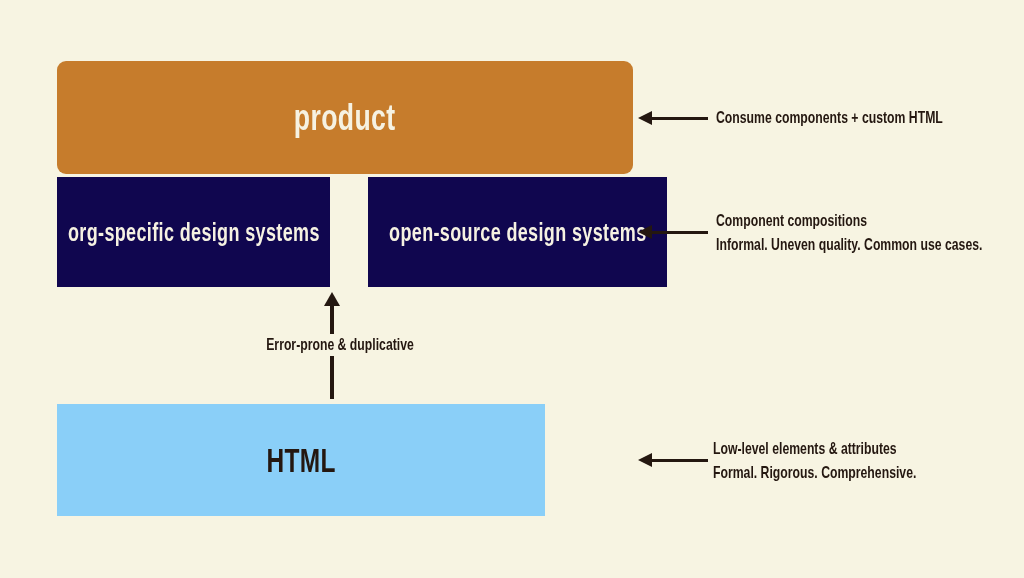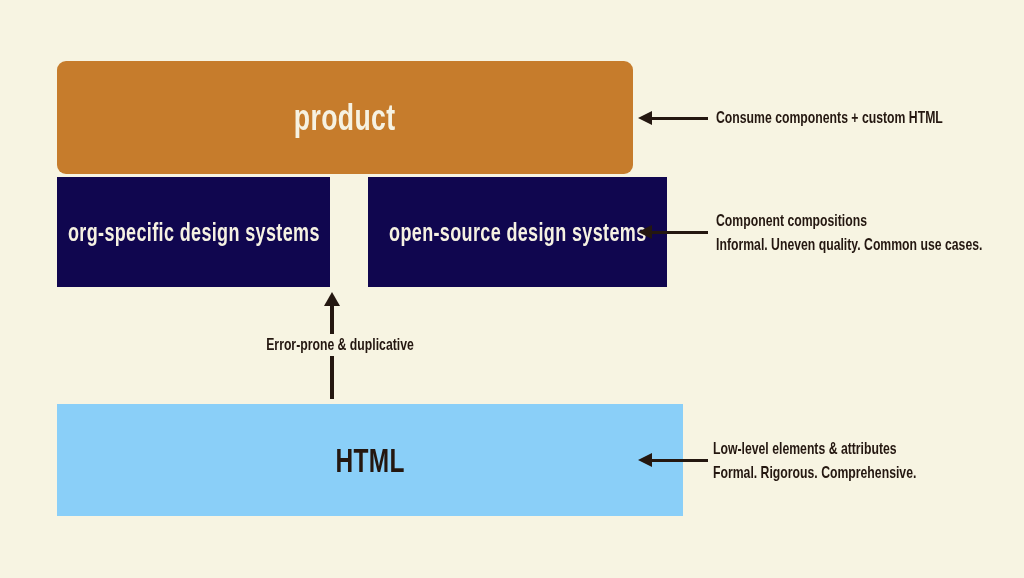--- a/index.html
+++ b/index.html
@@ -17,21 +17,21 @@
   }
   .box {
     position: absolute;
     display: flex;
     align-items: center;
     justify-content: center;
   }
   .box-product   { left: 57px;  top: 61px;  width: 576px; height: 113px; background: #c67c2c; border-radius: 9px; }
   .box-navy-left { left: 57px;  top: 177px; width: 273px; height: 110px; background: #10064f; }
   .box-navy-right{ left: 334px; top: 177px; width: 299px; height: 110px; background: #10064f; margin-left: 34px; }
-  .box-html      { left: 57px;  top: 404px; width: 626px; height: 112px; background: #8acff8; }
+  .box-html      { left: 57px;  top: 404px; width: 488px; height: 112px; background: #8acff8; }
 
   .big-label {
     font-weight: bold;
     white-space: nowrap;
     color: #f6f2e2;
     transform: scaleX(0.72);
     transform-origin: 50% 50%;
     letter-spacing: 0.5px;
   }
   .box-product .big-label    { font-size: 37px; }

